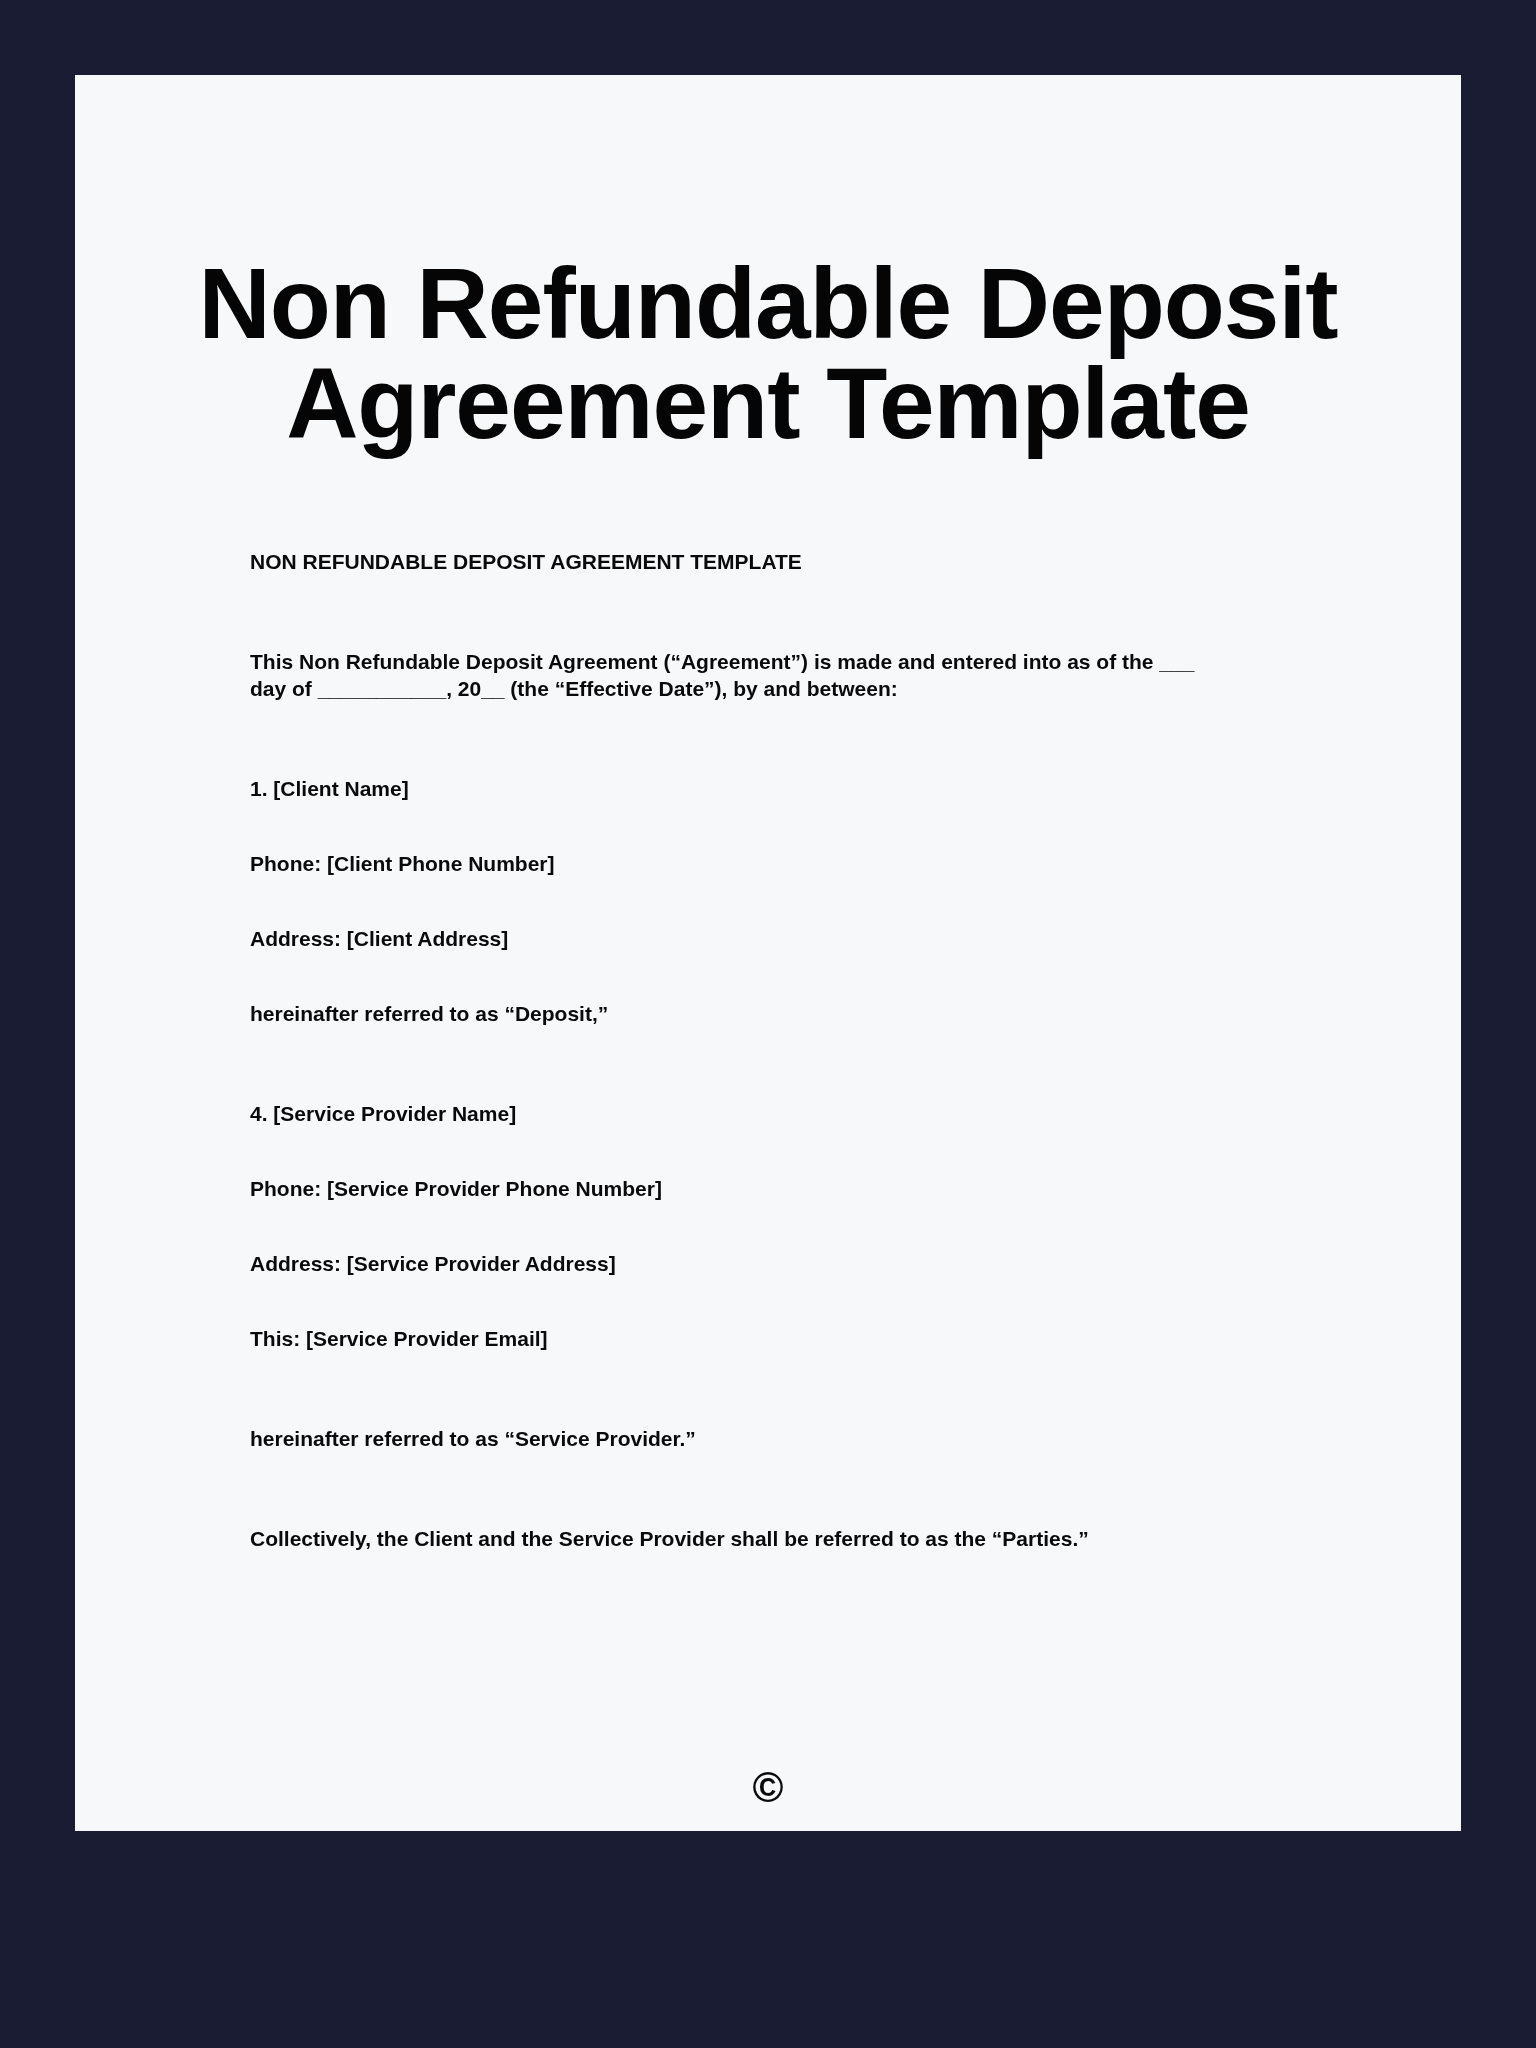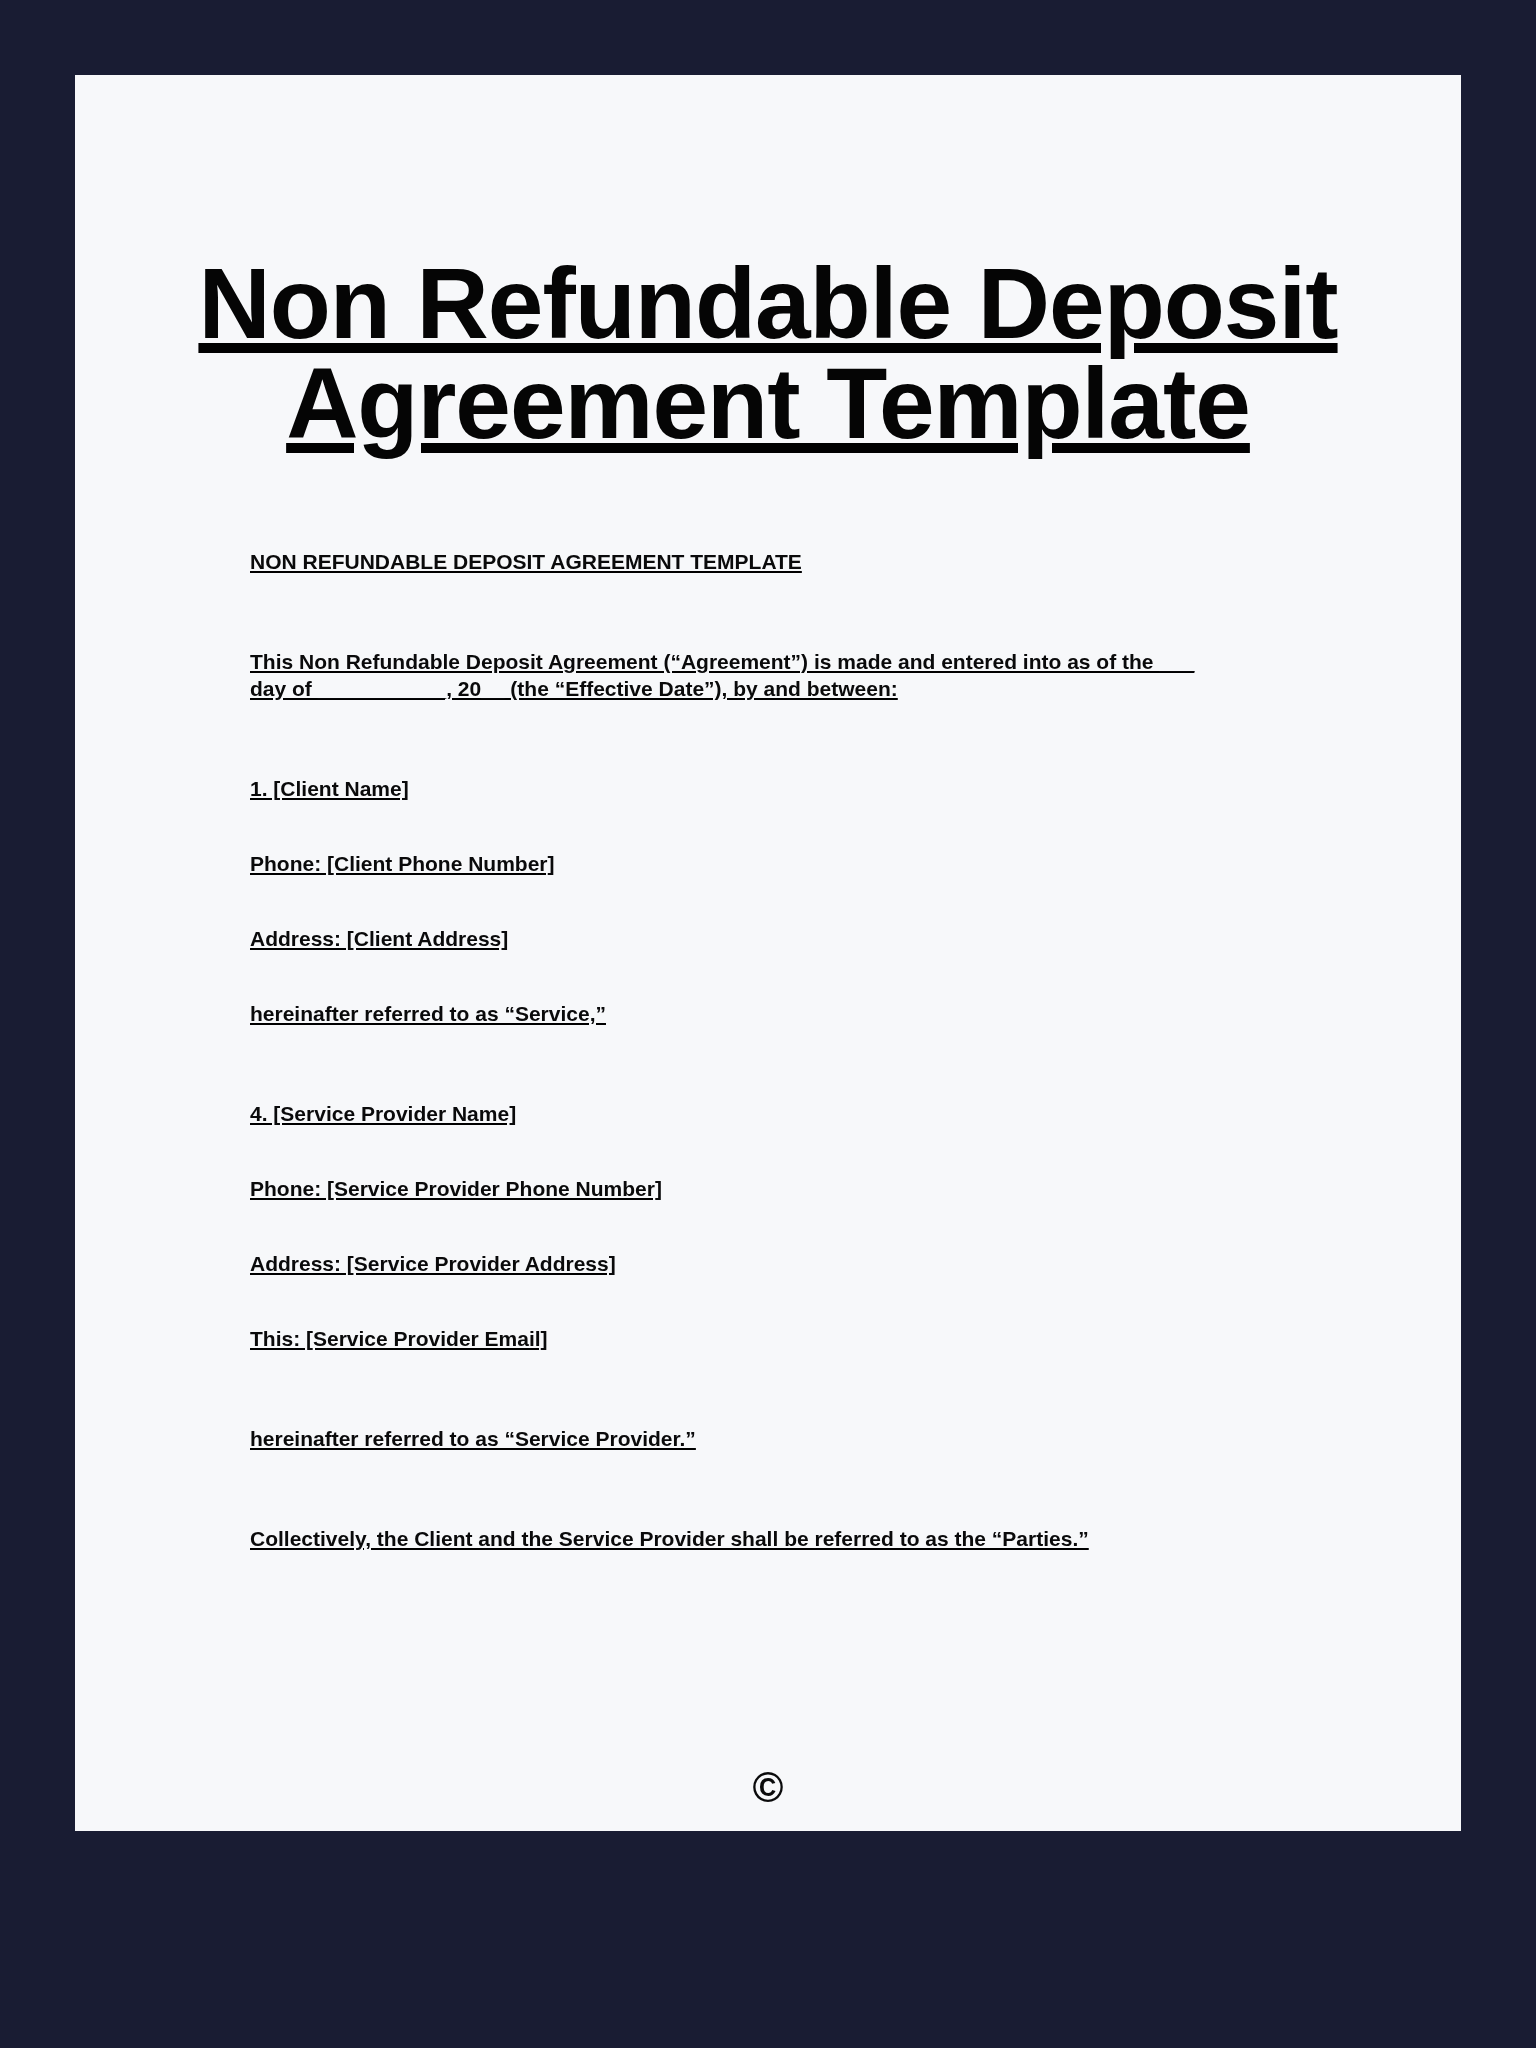--- a/index.html
+++ b/index.html
@@ -16,21 +16,20 @@
   }
   .paper {
     position: absolute;
     left: 75px;
     top: 75px;
     width: 1386px;
     height: 1756px;
     background: #f7f8fa;
     box-sizing: border-box;
     padding-top: 178px;
-    text-decoration: underline;
   }
   .doc-title {
     margin: 0 40px 95px 40px;
     text-align: center;
     font-size: 100px;
     line-height: 100px;
     font-weight: 700;
     color: #050505;
     letter-spacing: -1px;
   }
@@ -73,21 +72,21 @@
 
     <p class="gap-lg">This Non Refundable Deposit Agreement (“Agreement”) is made and entered into as of the ___ day of ___________, 20__ (the “Effective Date”), by and between:</p>
 
     <p>1. [Client Name]</p>
 
     <p>Phone: [Client Phone Number]</p>
 
     <p>Address: [Client Address]</p>
 
 
-    <p class="gap-lg">hereinafter referred to as “Service,”</p>
+    <p class="gap-lg">hereinafter referred to as “Deposit,”</p>
 
 
     <p>4. [Service Provider Name]</p>
 
     <p>Phone: [Service Provider Phone Number]</p>
 
     <p>Address: [Service Provider Address]</p>
 
     <p class="gap-lg">This: [Service Provider Email]</p>
 

